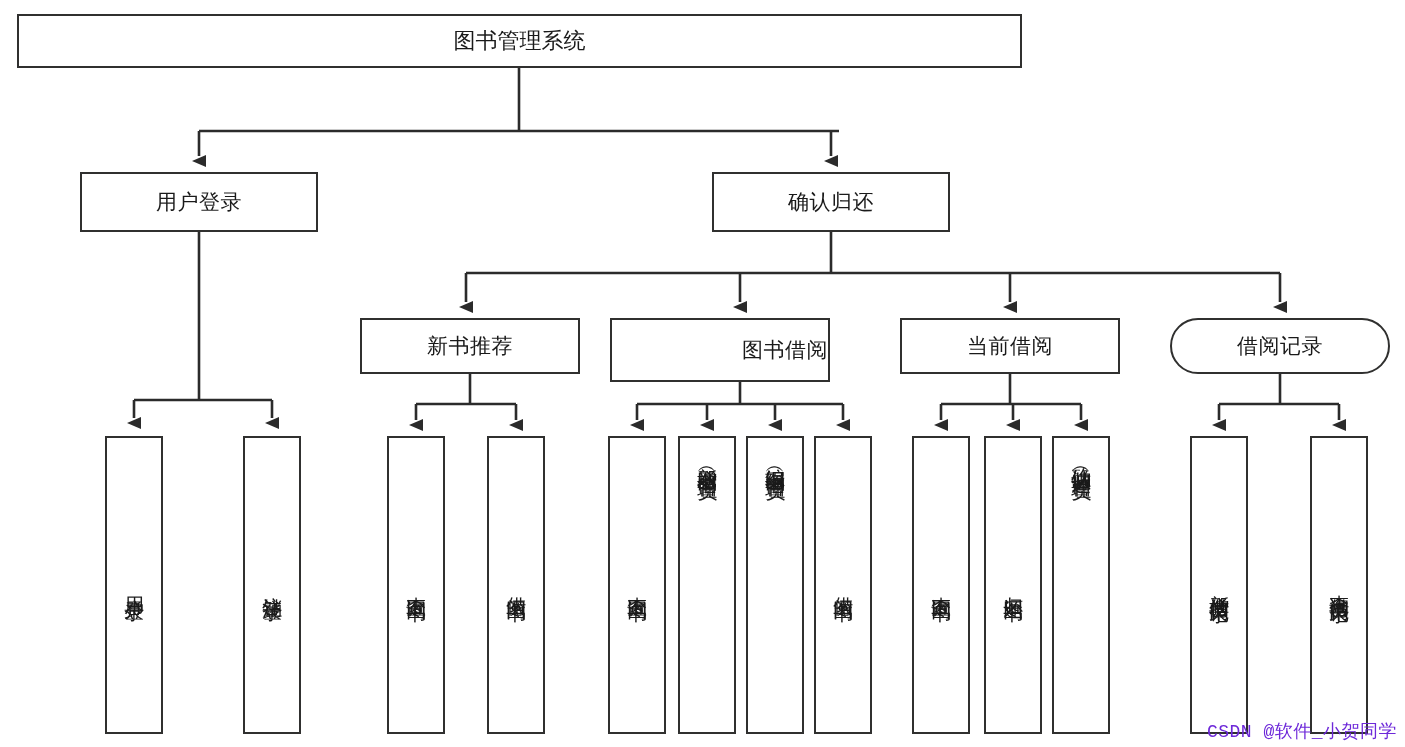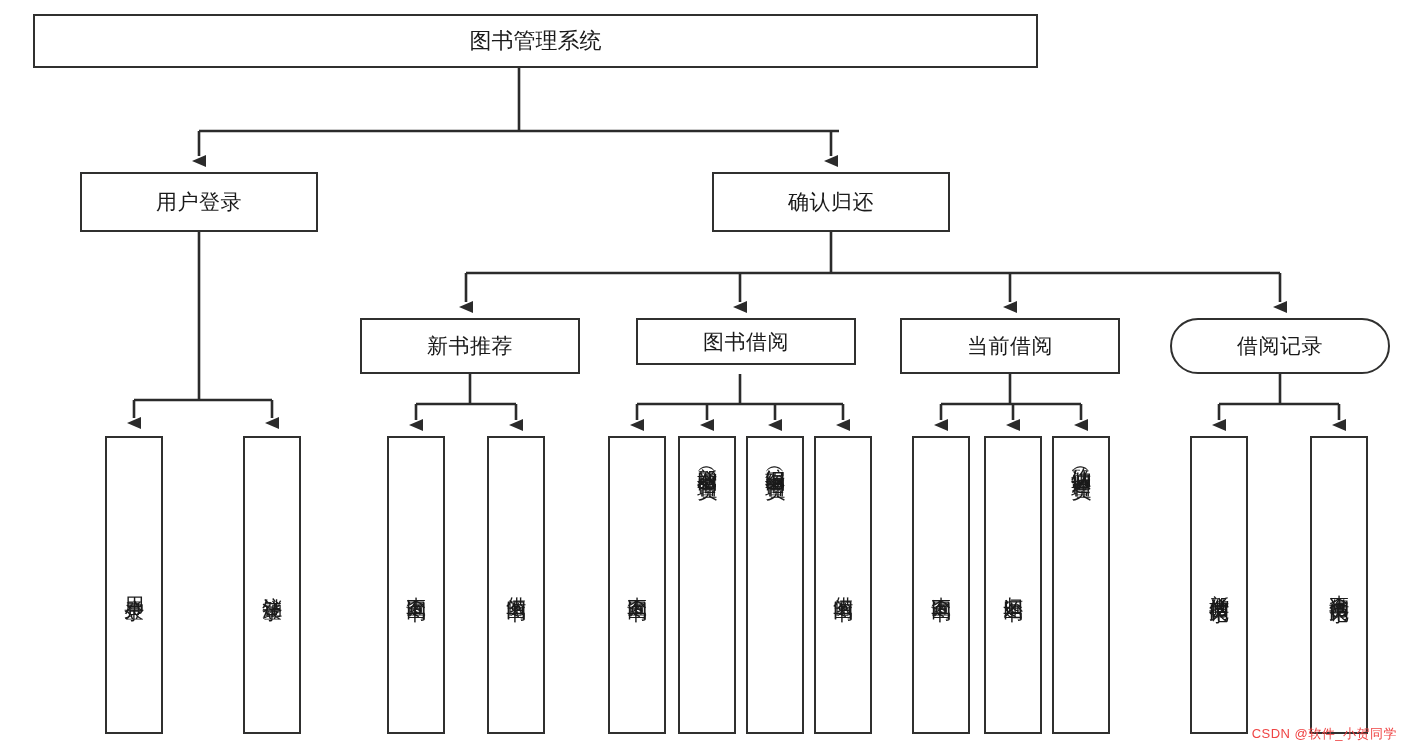--- a/index.html
+++ b/index.html
@@ -56,24 +56,25 @@
     white-space: nowrap;
     color: #1a1a1a;
   }
   .vtext.toppad {
     
   }
   .watermark {
     position: absolute;
     right: 8px;
     bottom: 4px;
-    font-size: 13px;
-    color: #ef4444;
+    font-size: 18px;
+    color: #6d28d9;
     white-space: nowrap;
     letter-spacing: 0.5px;
+    font-family: Liberation Mono, monospace;
   }
 </style>
 </head>
 <body>
 
 <div id="canvas">
 
   <svg class="edges" viewBox="0 0 1405 747" xmlns="http://www.w3.org/2000/svg">
     <defs>
       <marker id="arrow" markerWidth="12" markerHeight="14" refX="1" refY="7" orient="auto" markerUnits="userSpaceOnUse">
@@ -117,35 +118,35 @@
       <path d="M1013,404 L1013,420" marker-end="url(#arrow)"></path>
       <path d="M1081,404 L1081,420" marker-end="url(#arrow)"></path>
 
       <path d="M1280,374 L1280,404"></path>
       <path d="M1219,404 L1339,404"></path>
       <path d="M1219,404 L1219,420" marker-end="url(#arrow)"></path>
       <path d="M1339,404 L1339,420" marker-end="url(#arrow)"></path>
     </g>
   </svg>
 
-  <div class="node root" style="left:17px;top:14px;width:1005px;height:54px;margin-left:16px;">
+  <div class="node root" style="left:17px;top:14px;width:1005px;height:54px;">
     <span>图书管理系统</span>
   </div>
 
   <div class="node horiz" style="left:80px;top:172px;width:238px;height:60px;">
     <span>用户登录</span>
   </div>
   <div class="node horiz" style="left:712px;top:172px;width:238px;height:60px;">
     <span>确认归还</span>
   </div>
 
   <div class="node horiz" style="left:360px;top:318px;width:220px;height:56px;">
     <span>新书推荐</span>
   </div>
-  <div class="node horiz" style="left:636px;top:318px;width:220px;height:47px;">
+  <div class="node horiz" style="left:610px;top:318px;width:220px;height:64px;justify-content:flex-end;">
     <span>图书借阅</span>
   </div>
   <div class="node horiz" style="left:900px;top:318px;width:220px;height:56px;text-align:center;">
     <span>当前借阅</span>
   </div>
   <div class="node horiz" style="left:1170px;top:318px;width:220px;height:56px;border-radius:28px;">
     <span>借阅记录</span>
   </div>
 
   <div class="node leaf" style="left:105px;top:436px;width:58px;height:298px;align-items:center;">

